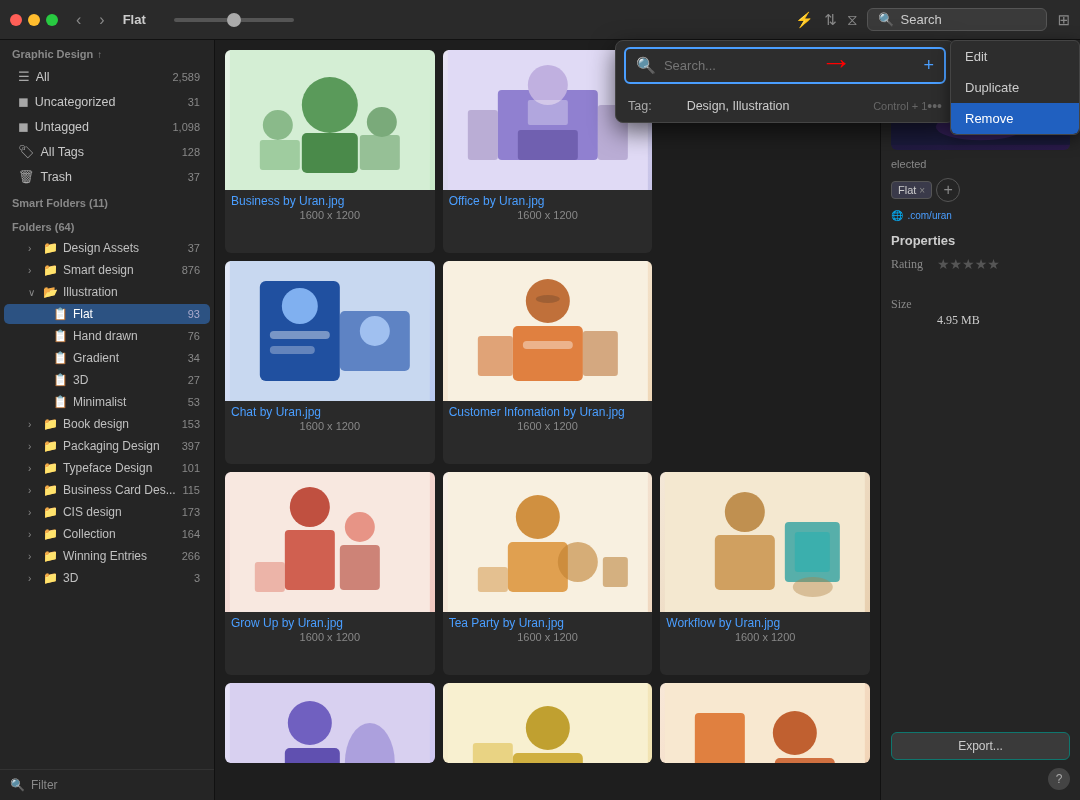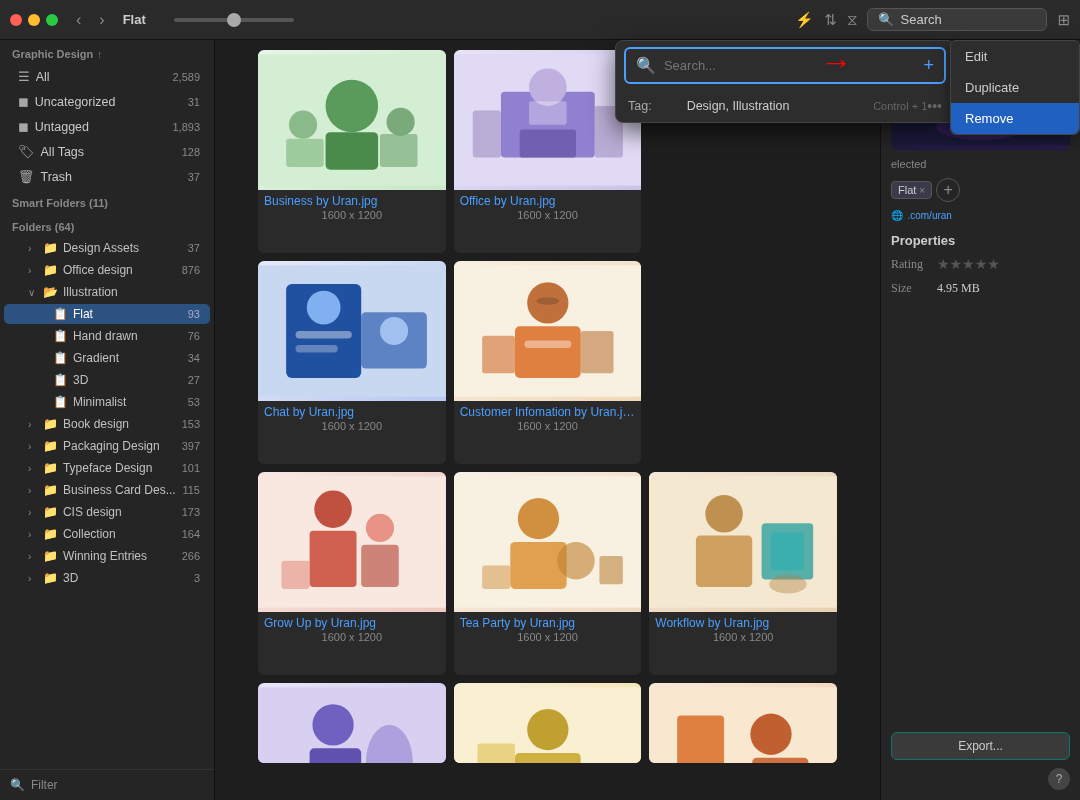--- a/index.html
+++ b/index.html
@@ -68,21 +68,20 @@
       align-items: center;
       gap: 6px;
       width: 180px;
     }
 
     
     .main-layout {
       display: flex;
       flex: 1;
       overflow: hidden;
-      gap: 33px;
     }
 
     
     .sidebar {
       width: 215px;
       background: #252525;
       border-right: 1px solid #111;
       display: flex;
       flex-direction: column;
       overflow-y: auto;
@@ -269,21 +268,21 @@
       margin-top: 4px;
     }
     .prop-row {
       display: flex;
       align-items: center;
       gap: 6px;
       font-size: 12px;
       font-family: Liberation Serif, serif;
     }
     .prop-label { color: #888; width: 40px; }
-    .prop-value { color: #ccc; }
+    .prop-value { color: #ccc; margin-top: 32px; }
     .stars { color: #555; font-size: 14px; }
     .export-btn {
       background: #3a3a3a;
       border: 1px solid #0f766e;
       border-radius: 6px;
       color: #ccc;
       font-size: 12px;
       padding: 6px 0;
       text-align: center;
       cursor: pointer;
@@ -420,21 +419,21 @@
       <span class="item-count">2,589</span>
     </div>
     <div class="sidebar-item">
       <span class="item-icon">◼</span>
       <span class="item-label">Uncategorized</span>
       <span class="item-count">31</span>
     </div>
     <div class="sidebar-item">
       <span class="item-icon">◼</span>
       <span class="item-label">Untagged</span>
-      <span class="item-count">1,893</span>
+      <span class="item-count">1,098</span>
     </div>
     <div class="sidebar-item">
       <span class="item-icon">🏷</span>
       <span class="item-label">All Tags</span>
       <span class="item-count">128</span>
     </div>
     <div class="sidebar-item">
       <span class="item-icon">🗑</span>
       <span class="item-label">Trash</span>
       <span class="item-count">37</span>
@@ -449,21 +448,21 @@
 
     <div class="sidebar-folder-item indent1">
       <span class="chevron">›</span>
       <span class="folder-icon">📁</span>
       <span class="folder-label">Design Assets</span>
       <span class="folder-count">37</span>
     </div>
     <div class="sidebar-folder-item indent1">
       <span class="chevron">›</span>
       <span class="folder-icon">📁</span>
-      <span class="folder-label">Office design</span>
+      <span class="folder-label">Smart design</span>
       <span class="folder-count">876</span>
     </div>
     <div class="sidebar-folder-item indent1">
       <span class="chevron">∨</span>
       <span class="folder-icon">📂</span>
       <span class="folder-label">Illustration</span>
       <span class="folder-count"></span>
     </div>
     <div class="sidebar-folder-item indent2 active">
       <span class="chevron"></span>

